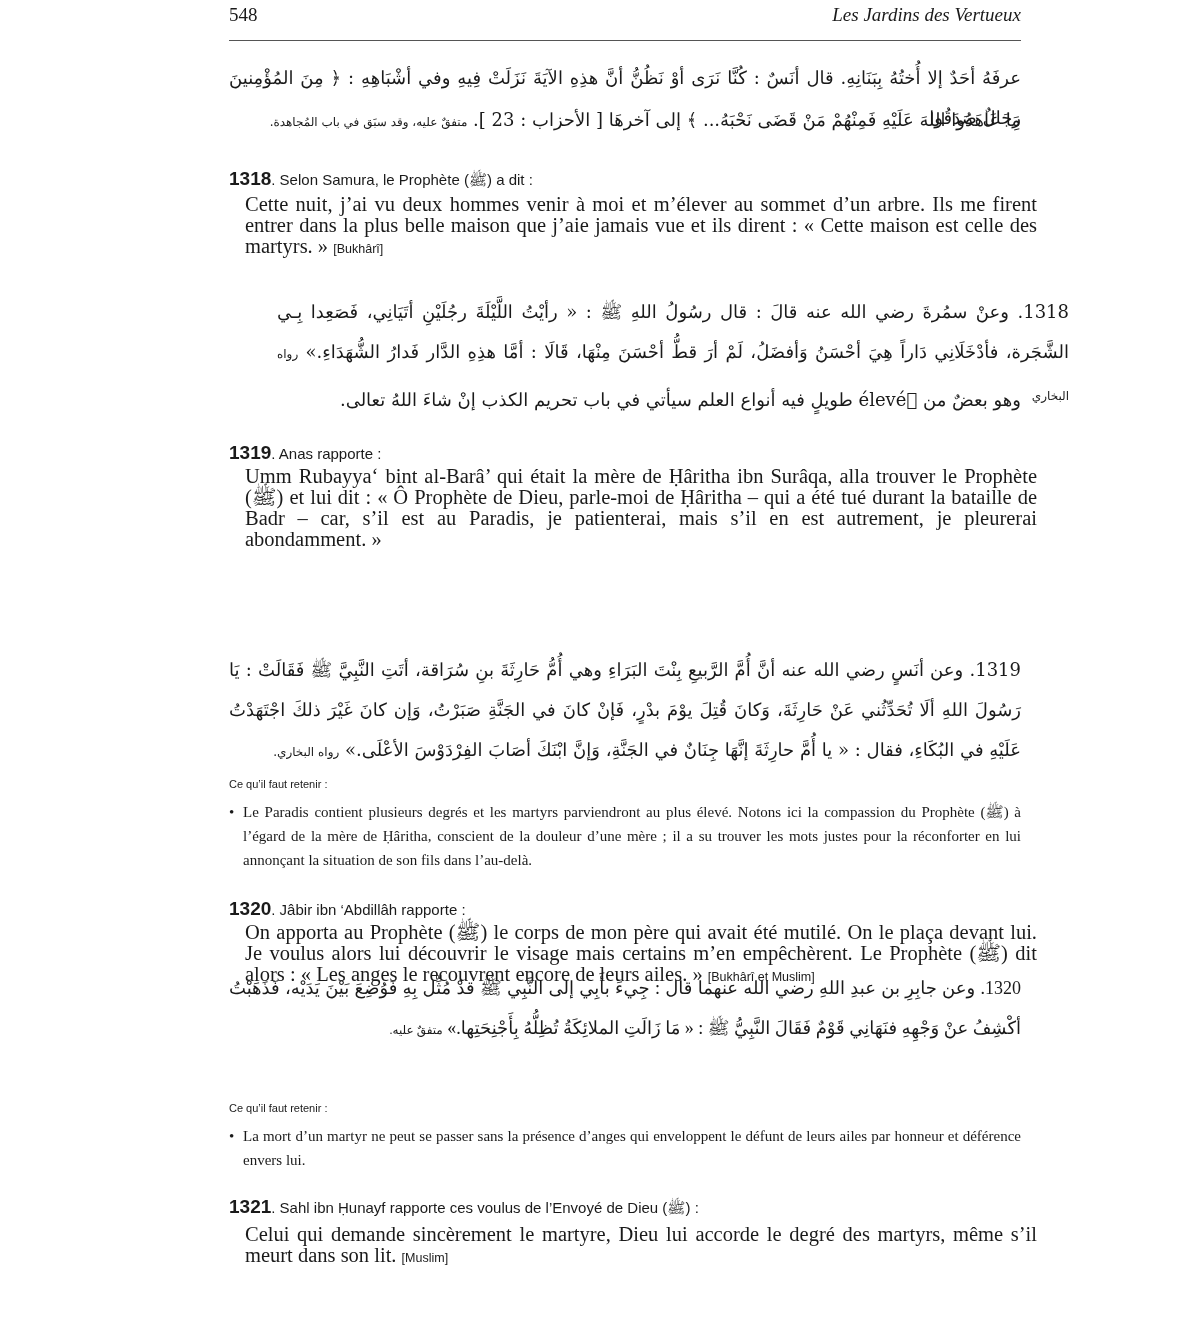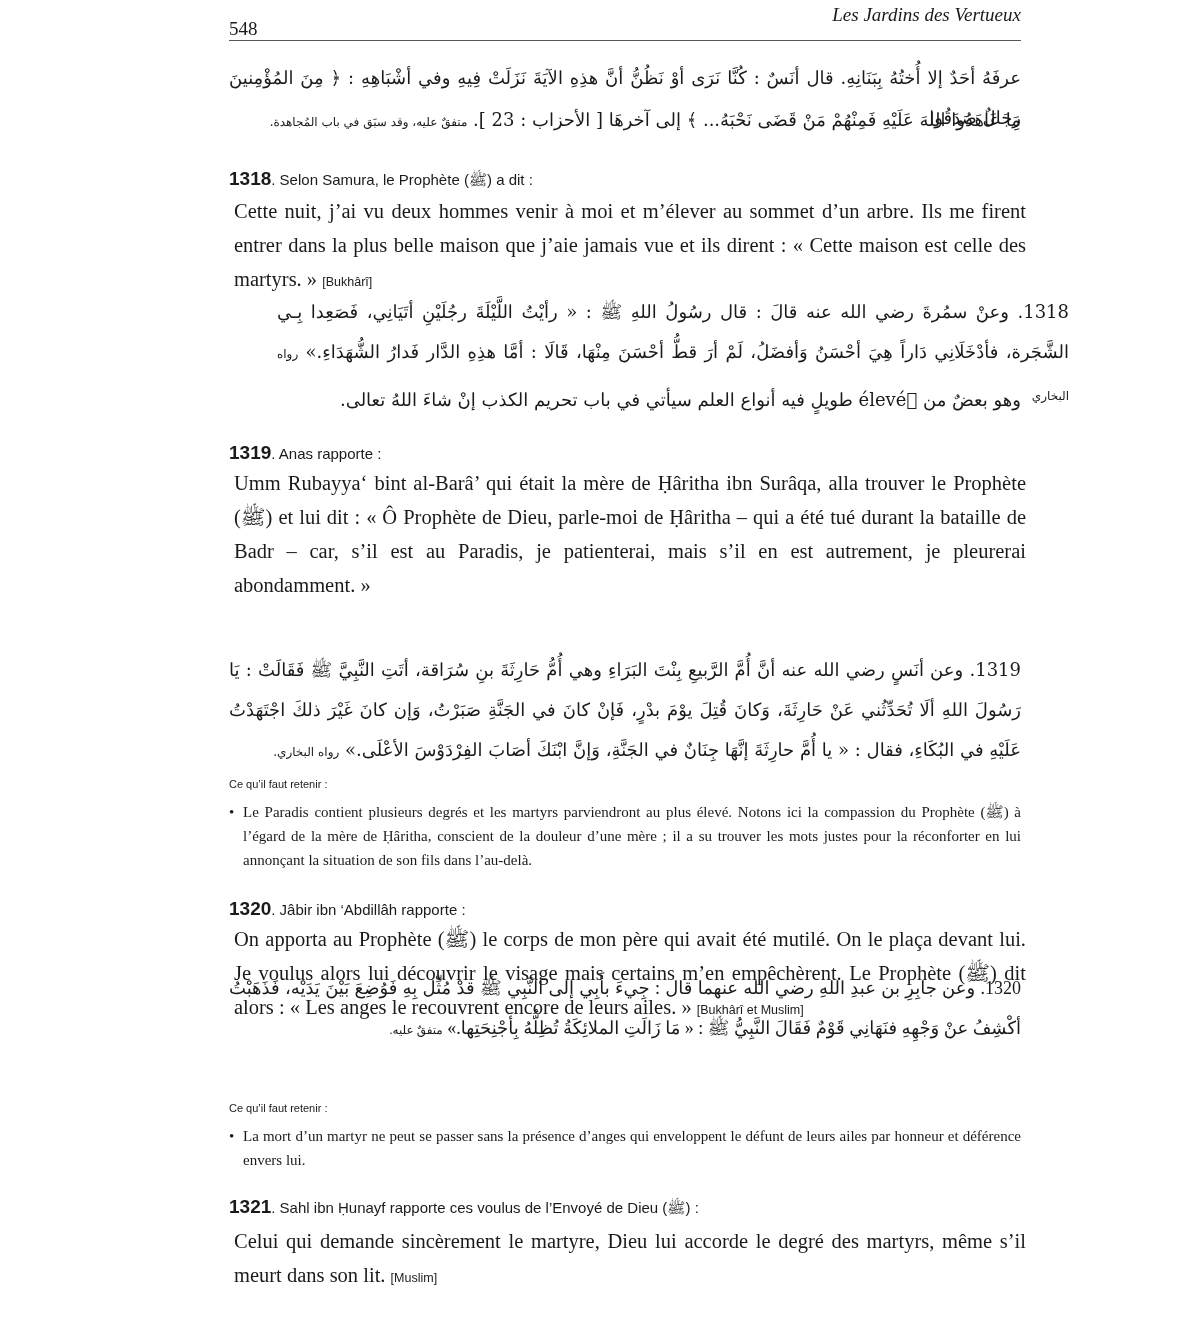--- a/index.html
+++ b/index.html
@@ -1,28 +1,28 @@
 <!DOCTYPE html>
 <html><head>
 <meta charset="utf-8">
 <style>
   html, body { margin: 0; padding: 0; background: #ffffff; }
   body { width: 1200px; height: 1328px; position: relative; overflow: hidden; color: #1a1a1a; }
   .page { position: absolute; left: 229px; top: 0; width: 792px; }
   .running-head { position: absolute; top: 4px; left: 0; width: 792px; height: 30px; }
-  .page-number { position: absolute; left: 0; top: 14px; font-family: "Liberation Serif", serif; font-size: 19px; }
+  .page-number { position: absolute; left: 0; top: 0; font-family: "Liberation Serif", serif; font-size: 19px; }
   .book-title { position: absolute; right: 0; top: 0; font-family: "Liberation Serif", serif; font-style: italic; font-size: 19px; }
   .head-rule { position: absolute; top: 36px; left: 0; width: 792px; height: 0; border-top: 1.5px solid #555; }
 
   .ar { direction: rtl; text-align: justify; text-align-last: right; font-family: "DejaVu Serif", serif; font-size: 18px; position: absolute; left: 0; width: 792px; line-height: 40px; }
   .ar-small { font-size: 12px; }
 
   .hadith-head { position: absolute; left: 0; font-family: "Liberation Sans", sans-serif; font-size: 15px; }
   .hadith-head .num { font-weight: bold; font-size: 19px; }
-  .fr { position: absolute; left: 5px; width: 792px; font-family: "Liberation Serif", serif; font-size: 20.5px; line-height: 34px; text-align: justify; }
+  .fr { position: absolute; left: 16px; width: 792px; font-family: "Liberation Serif", serif; font-size: 20.5px; line-height: 21px; text-align: justify; }
   .src { font-family: "Liberation Sans", sans-serif; font-size: 12.5px; }
   .retenir-label { position: absolute; left: 0; font-family: "Liberation Sans", sans-serif; font-size: 11px; }
   .bullet { position: absolute; left: 0; width: 792px; font-family: "Liberation Serif", serif; font-size: 15px; line-height: 24px; padding-left: 14px; box-sizing: border-box; text-align: justify; }
   .bullet .dot { position: absolute; left: 0; top: 0; font-size: 15px; }
 </style>
 </head>
 <body>
 
 <div class="page">
 

